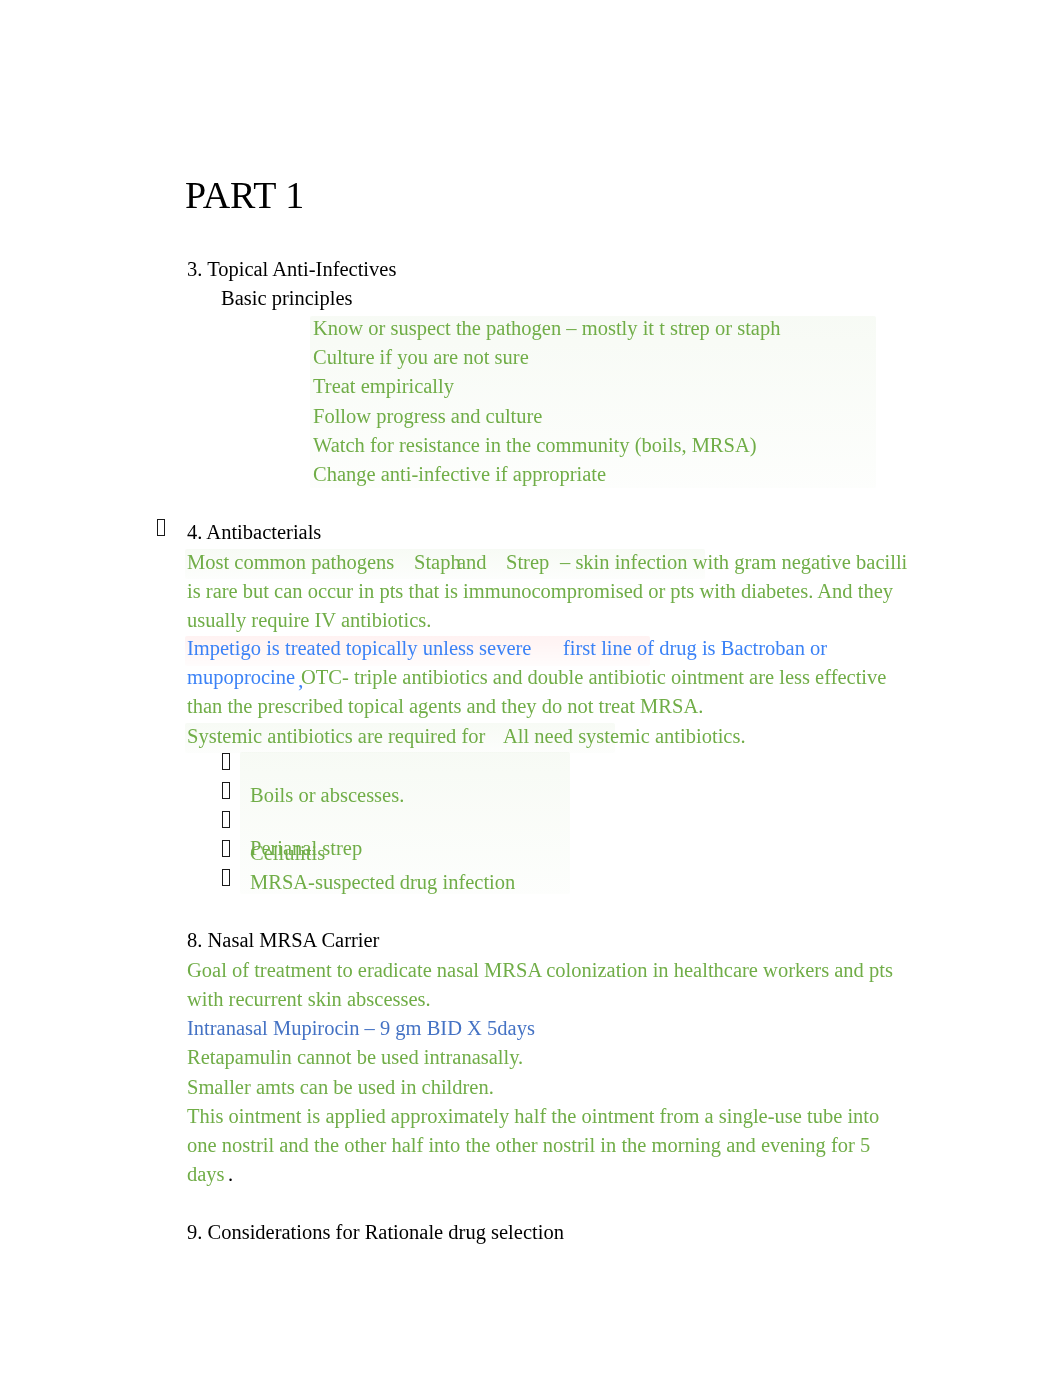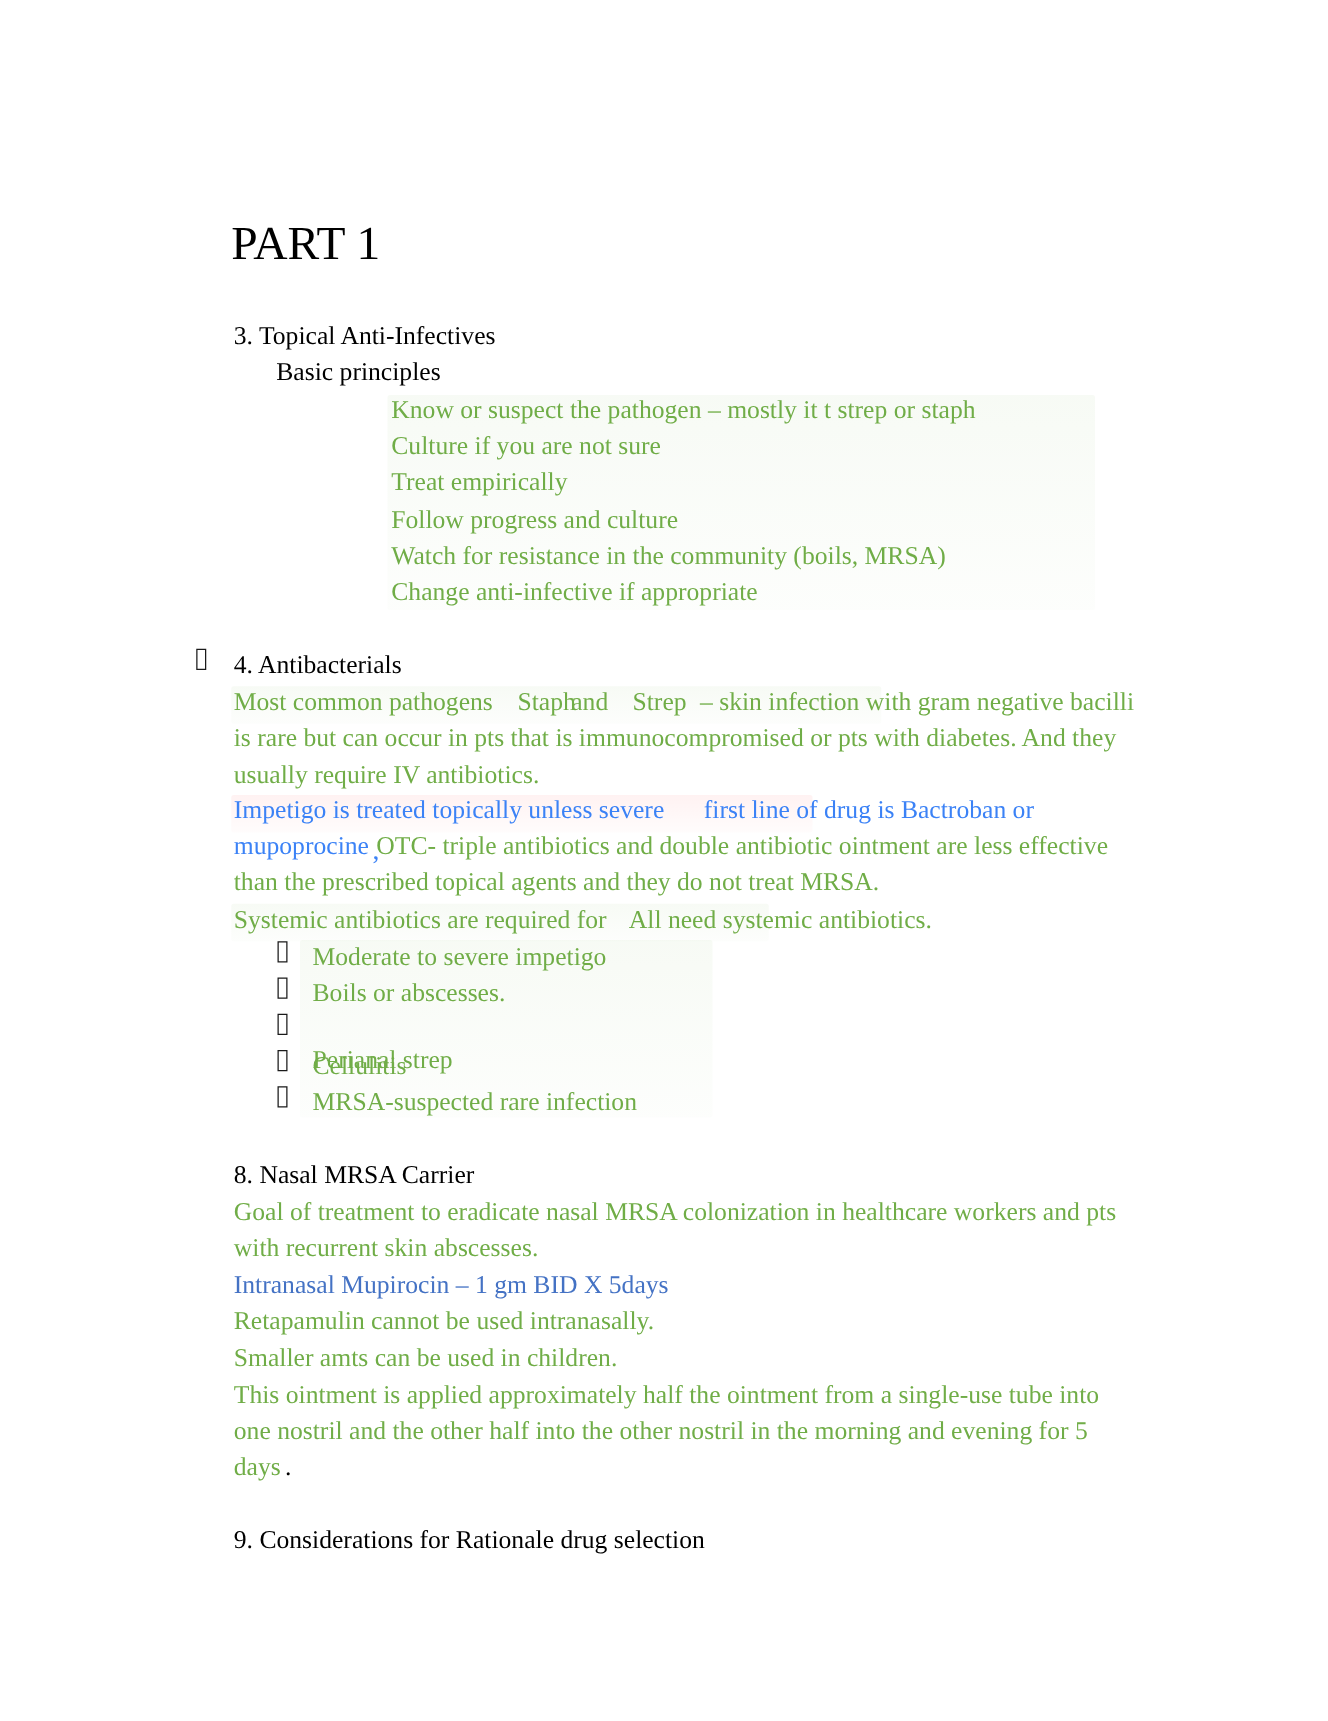--- a/index.html
+++ b/index.html
@@ -128,40 +128,39 @@
 
   <div class="ln green" style="top:692px; left:187px;">than the prescribed topical agents and they do not treat MRSA.</div>
 
   <div class="wash-green" style="top:723px; left:185px; width:430px; height:30px;"></div>
   <div class="ln green" style="top:722px; left:187px;">Systemic antibiotics are required for</div>
   <div class="ln green" style="top:722px; left:503px;">All need systemic antibiotics.</div>
 
   <div class="wash-green" style="top:752px; left:240px; width:330px; height:142px;"></div>
 
   <div class="bullet-slot" style="top:753px; left:222px;"><span class="tofu"></span></div>
-  <div class="ln green" style="top:752px; left:250px;">Moderate to severe impetigo</div>
 
   <div class="bullet-slot" style="top:782px; left:222px;"><span class="tofu"></span></div>
   <div class="ln green" style="top:781px; left:250px;">Boils or abscesses.</div>
 
   <div class="bullet-slot" style="top:811px; left:222px;"><span class="tofu"></span></div>
   <div class="ln green" style="top:810px; left:250px;margin-top:24px;">Perianal strep</div>
 
   <div class="bullet-slot" style="top:840px; left:222px;"><span class="tofu"></span></div>
   <div class="ln green" style="top:839px; left:250px;">Cellulitis</div>
 
   <div class="bullet-slot" style="top:869px; left:222px;"><span class="tofu"></span></div>
-  <div class="ln green" style="top:868px; left:250px;">MRSA-suspected rare infection</div>
+  <div class="ln green" style="top:868px; left:250px;">MRSA-suspected drug infection</div>
 
   <div class="ln black" style="top:926px; left:187px;">8. Nasal MRSA Carrier</div>
 
   <div class="ln green" style="top:956px; left:187px;">Goal of treatment to eradicate nasal MRSA colonization in healthcare workers and pts</div>
   <div class="ln green" style="top:985px; left:187px;">with recurrent skin abscesses.</div>
 
-  <div class="ln blue" style="top:1014px; left:187px;">Intranasal Mupirocin – 1 gm BID X 5days</div>
+  <div class="ln blue" style="top:1014px; left:187px;">Intranasal Mupirocin – 9 gm BID X 5days</div>
 
   <div class="ln green" style="top:1043px; left:187px;">Retapamulin cannot be used intranasally.</div>
   <div class="ln green" style="top:1073px; left:187px;">Smaller amts can be used in children.</div>
 
   <div class="ln green" style="top:1102px; left:187px;">This ointment is applied approximately half the ointment from a single-use tube into</div>
   <div class="ln green" style="top:1131px; left:187px;">one nostril and the other half into the other nostril in the morning and evening for 5</div>
   <div class="ln green" style="top:1160px; left:187px;">days</div>
   <div class="ln black" style="top:1160px; left:228px;">.</div>
 
   <div class="ln black" style="top:1218px; left:187px;">9. Considerations for Rationale drug selection</div>

